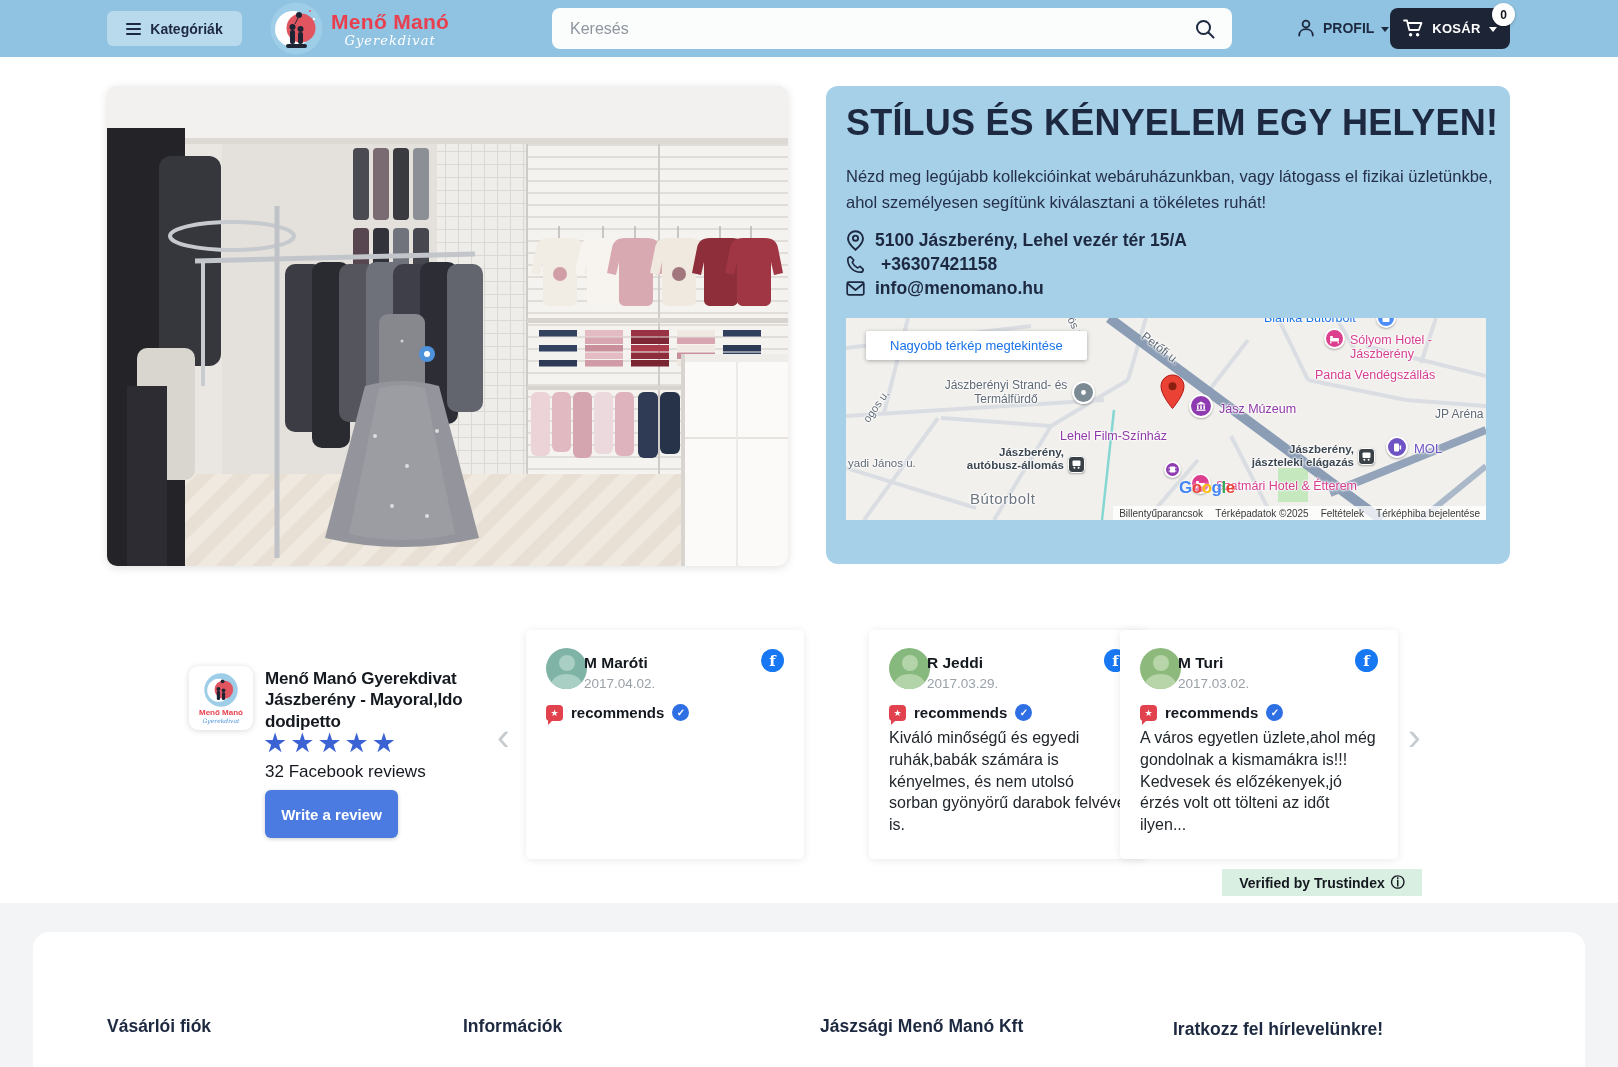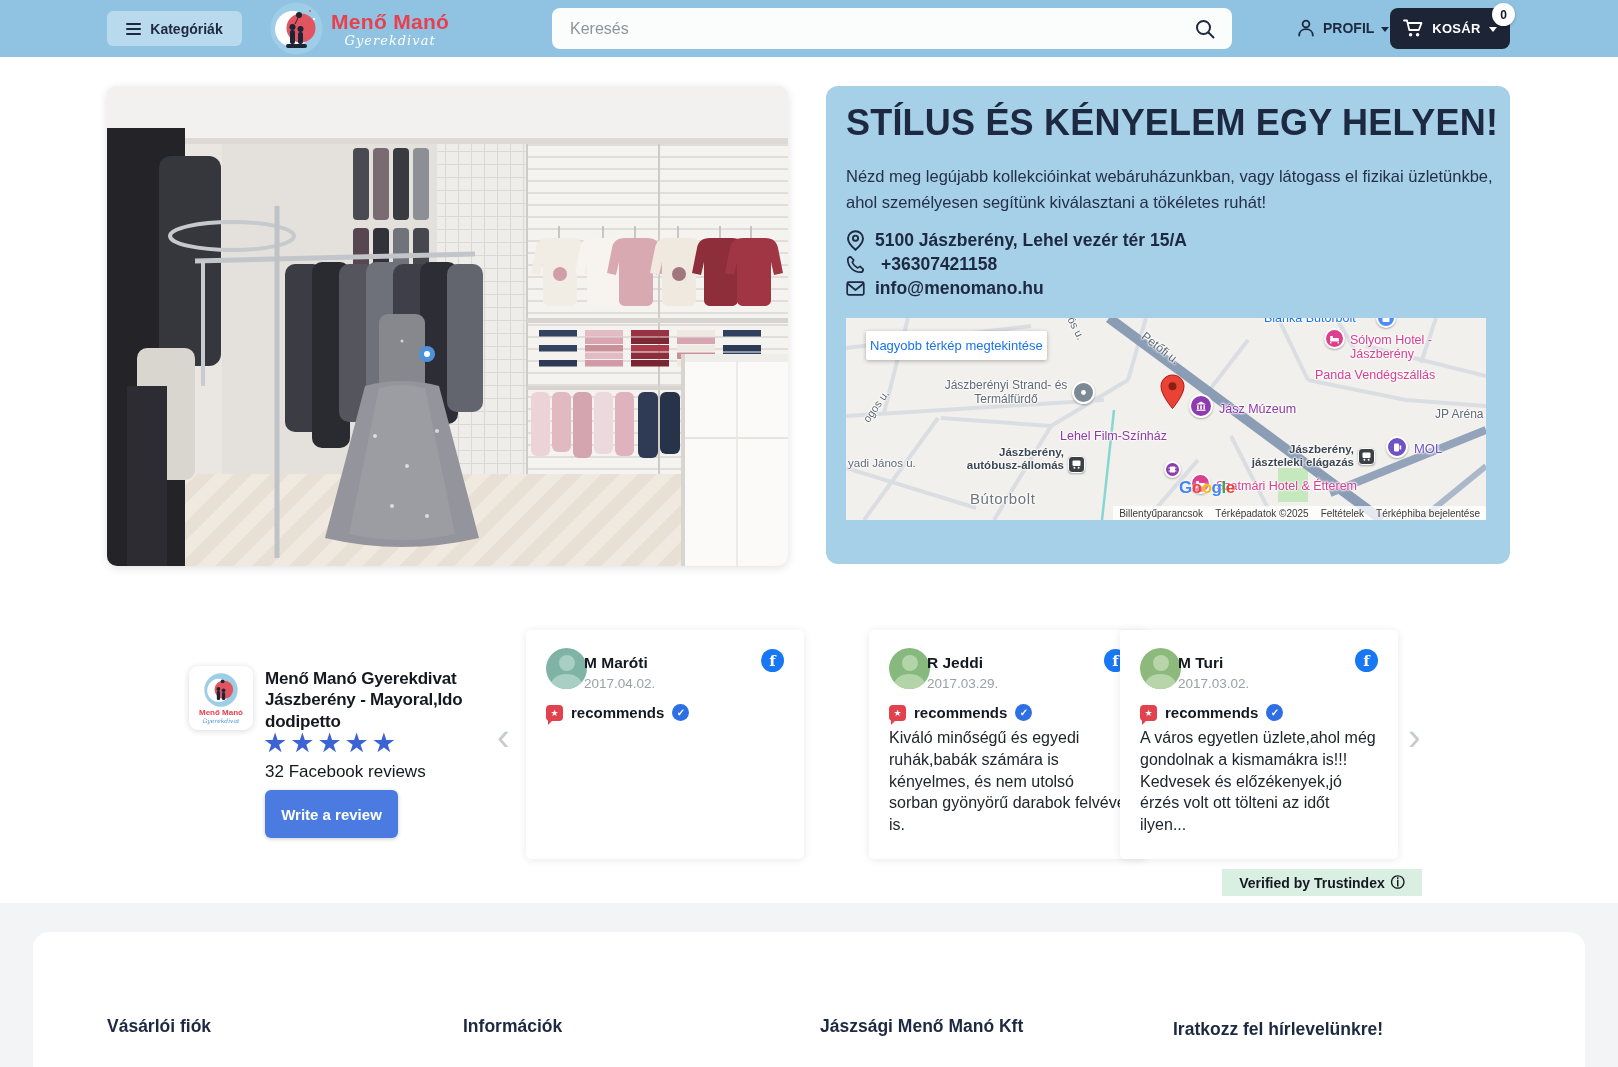--- a/index.html
+++ b/index.html
@@ -38,21 +38,21 @@
   .photo { position:absolute; left:107px; top:86px; width:681px; height:480px; border-radius:10px; overflow:hidden;
     box-shadow:0 2px 10px rgba(0,0,0,.12); }
   .hero-panel { position:absolute; left:826px; top:86px; width:684px; height:478px; background:#a6cfe8; border-radius:12px; }
   .hero-title { position:absolute; left:20px; top:16px; font-size:36px; font-weight:800; color:#1d2940; letter-spacing:.2px; }
   .hero-desc { position:absolute; left:20px; top:78px; width:648px; font-size:16.5px; line-height:1.55; color:#243049; font-weight:500; }
   .c-row { position:absolute; left:20px; display:flex; align-items:center; gap:10px; font-size:17.5px; font-weight:bold; color:#1d2940; }
   .c-row svg { flex:0 0 auto; }
   
   .map { position:absolute; left:20px; top:232px; width:640px; height:202px; background:#f2f0ed; overflow:hidden; cursor:grab; }
   .map svg.roads { position:absolute; left:0; top:0; }
-  .map-btn { position:absolute; left:20px; top:13px; background:#fff; color:#1a73e8; font-size:13px; padding:7px 4px;
+  .map-btn { position:absolute; left:20px; top:13px; background:#fff; color:#1a73e8; font-size:13px; padding:7px 24px;
     box-shadow:0 1px 4px rgba(0,0,0,.3); border-radius:2px; cursor:pointer; white-space:nowrap; z-index:5; }
   .ml { position:absolute; font-size:12px; font-weight:500; color:#5f6a76; line-height:1.15; white-space:nowrap;
     text-shadow:-1px 0 2px #fff, 1px 0 2px #fff, 0 1px 2px #fff, 0 -1px 2px #fff; }
   .mlb { color:#1a73e8; font-size:12.5px; }
   .mlp { color:#d63e8f; font-size:12.5px; }
   .mlv { color:#9038a8; font-size:12.5px; }
   .mld { color:#3c4752; font-weight:bold; font-size:11.5px; }
   .mlmol { color:#6f52c4; font-size:13px; }
   .wrap { white-space:normal; }
   .mpin { position:absolute; left:314px; top:56px; z-index:4; cursor:pointer; }

